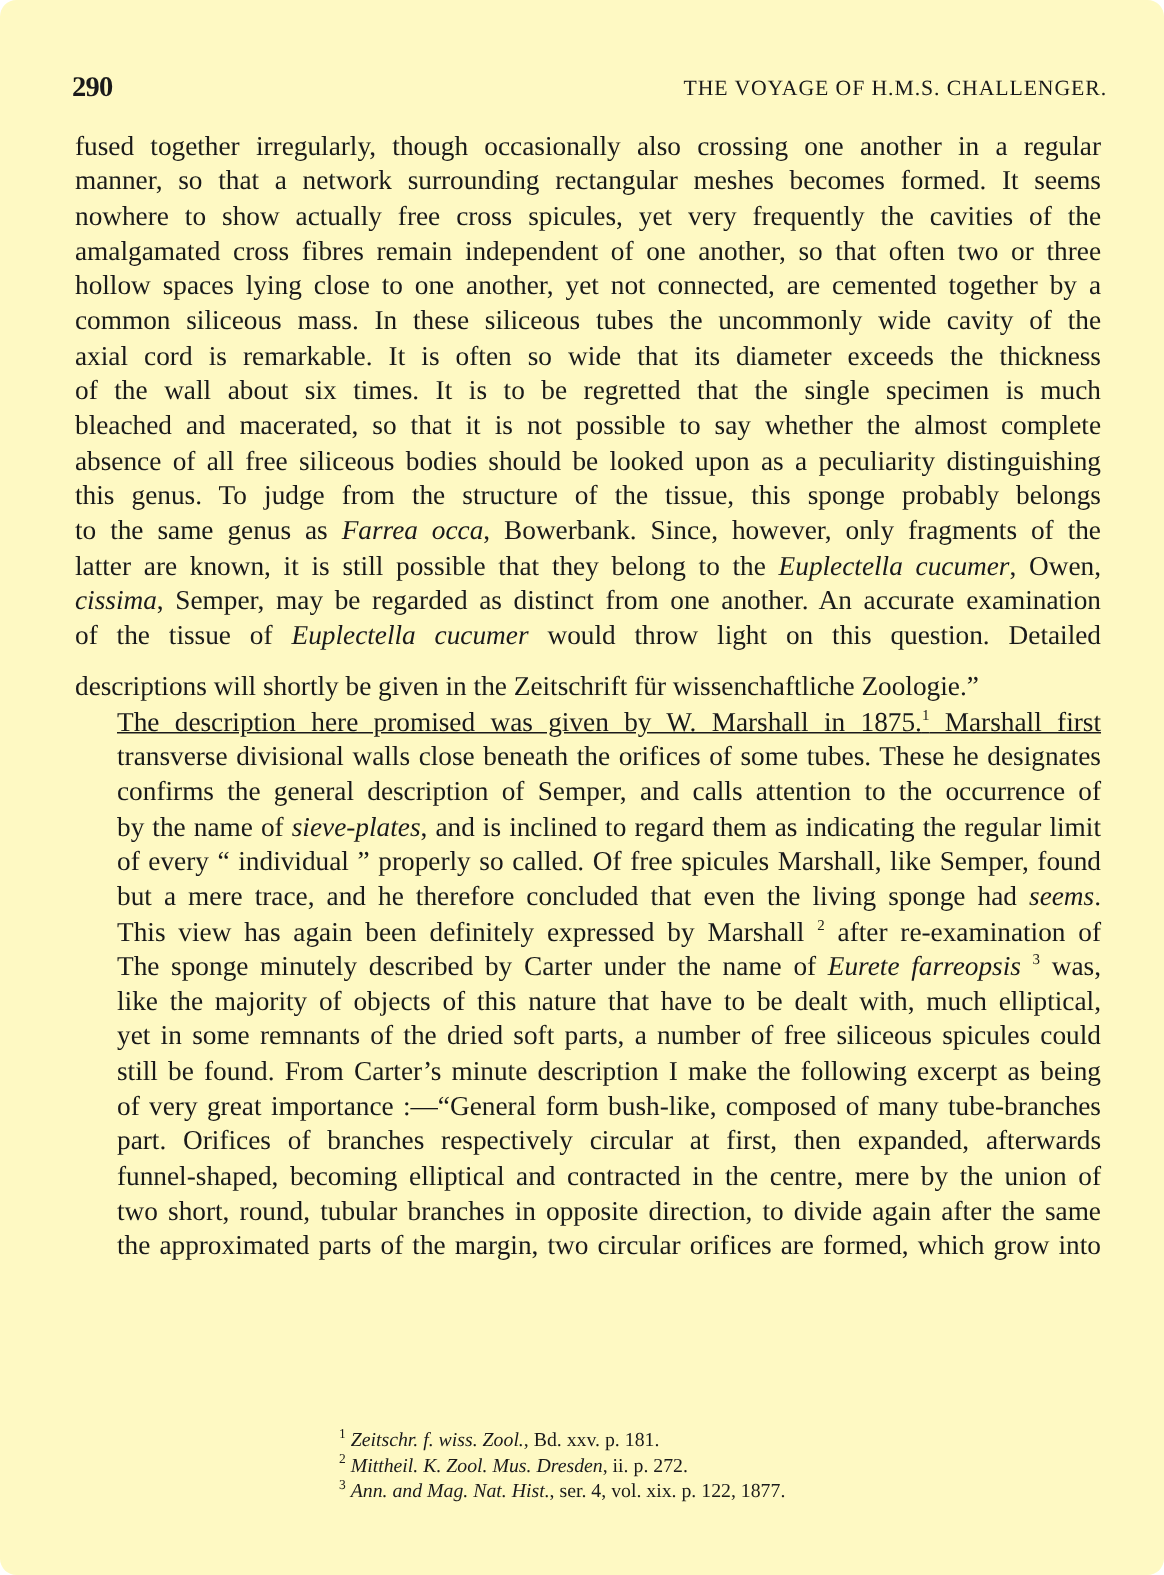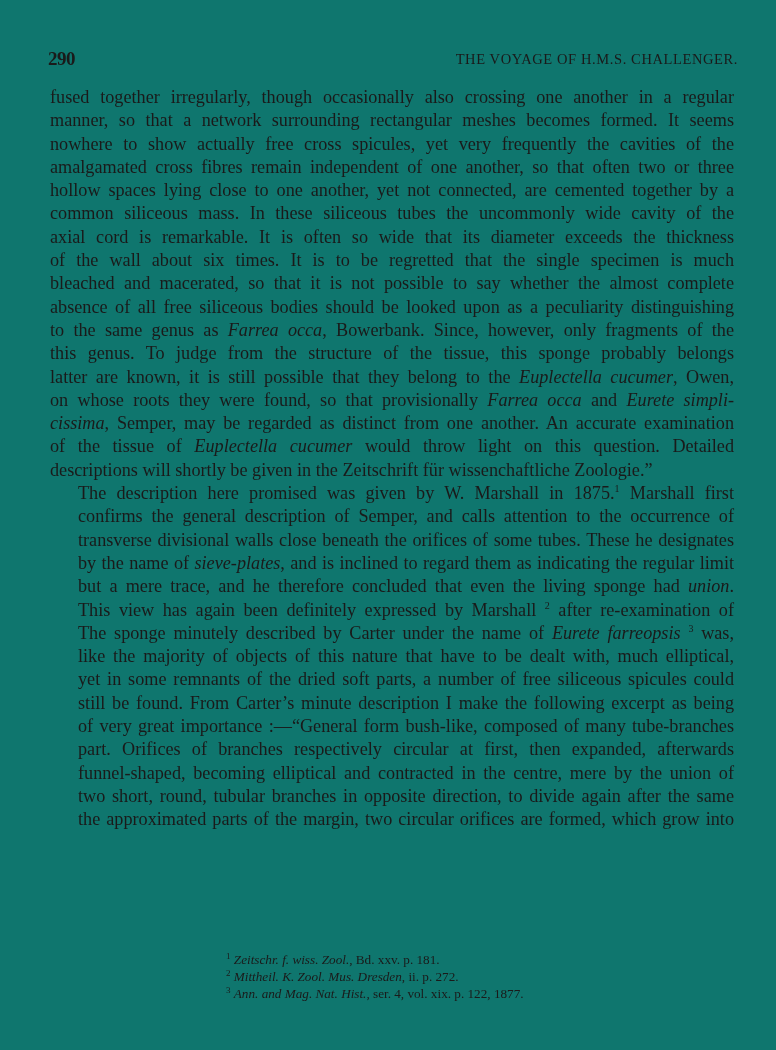--- a/index.html
+++ b/index.html
@@ -1,25 +1,25 @@
 <!DOCTYPE html>
 <html><head>
 <meta charset="utf-8">
 <style>
   html, body { margin: 0; padding: 0; background: #ffffff; }
   body { width: 776px; height: 1050px; position: relative; overflow: hidden; color: #1a1a1a; font-family: "Liberation Serif", "DejaVu Serif", serif; }
-  .page { position: absolute; left: 0; top: 0; width: 776px; height: 1050px; background: #0f766e; }
+  .page { position: absolute; left: 0; top: 0; width: 776px; height: 1050px; background: #fef9c3; border-radius: 11px; }
   .header { position: absolute; top: 48px; left: 48px; width: 690px; height: 24px; }
   .page-num { position: absolute; left: 0; top: 0; font-size: 19px; font-weight: bold; letter-spacing: -0.5px; }
   .running-title { position: absolute; left: 0; right: 0; top: 3px; text-align: right; font-size: 14.5px; letter-spacing: 0.6px; text-transform: uppercase; }
   .body-text { position: absolute; top: 86px; left: 50px; width: 684px; font-size: 18.2px; line-height: 23.3px; text-align: justify; }
   .body-text p { margin: 0; }
   .body-text p.indent { text-indent: 28px; }
   .line { display: block; text-align: justify; text-align-last: justify; white-space: nowrap; overflow: visible; }
-  .line.last { text-align-last: left; }
+  .line.last { text-align-last: left; margin-top: 11px; }
   em { font-style: italic; }
   sup { font-size: 10px; vertical-align: super; line-height: 0; }
   .footnotes { position: absolute; top: 951px; left: 226px; font-size: 13.2px; line-height: 17px; }
   .footnote { display: block; white-space: nowrap; }
   .footnote sup { font-size: 9px; }
 </style>
 </head>
 <body>
 
 <div class="page">
@@ -33,34 +33,34 @@
         <span class="line"><span>fused together irregularly, though occasionally also crossing one another in a regular</span></span>
         <span class="line"><span>manner, so that a network surrounding rectangular meshes becomes formed.  It seems</span></span>
         <span class="line"><span>nowhere to show actually free cross spicules, yet very frequently the cavities of the</span></span>
         <span class="line"><span>amalgamated cross fibres remain independent of one another, so that often two or three</span></span>
         <span class="line"><span>hollow spaces lying close to one another, yet not connected, are cemented together by a</span></span>
         <span class="line"><span>common siliceous mass.  In these siliceous tubes the uncommonly wide cavity of the</span></span>
         <span class="line"><span>axial cord is remarkable.  It is often so wide that its diameter exceeds the thickness</span></span>
         <span class="line"><span>of the wall about six times.  It is to be regretted that the single specimen is much</span></span>
         <span class="line"><span>bleached and macerated, so that it is not possible to say whether the almost complete</span></span>
         <span class="line"><span>absence of all free siliceous bodies should be looked upon as a peculiarity distinguishing</span></span>
+        <span class="line"><span>this genus.  To judge from the structure of the tissue, this sponge probably belongs</span></span>
         <span class="line"><span>to the same genus as </span><em>Farrea occa</em><span>, Bowerbank.  Since, however, only fragments of the</span></span>
-        <span class="line"><span>this genus.  To judge from the structure of the tissue, this sponge probably belongs</span></span>
         <span class="line"><span>latter are known, it is still possible that they belong to the </span><em>Euplectella cucumer</em><span>, Owen,</span></span>
-        <span class="line"><span>on whose roots they were found, so that provisionally </span><em>Farrea occa</em><span> and </span><em>Eurete simpli-</em></span>
         <span class="line"><em>cissima</em><span>, Semper, may be regarded as distinct from one another.  An accurate examination</span></span>
         <span class="line"><span>of the tissue of </span><em>Euplectella cucumer</em><span> would throw light on this question.  Detailed</span></span>
         <span class="line last"><span>descriptions will shortly be given in the Zeitschrift für wissenchaftliche Zoologie.”</span></span>
       </p>
       <p class="indent">
-        <span class="line" style="text-indent: 28px;"><span>The description here promised was given by W. Marshall in 1875.</span><sup>1</sup><span>  Marshall first</span></span>
+        <span class="line" style="text-indent: 28px; text-decoration: underline;"><span>The description here promised was given by W. Marshall in 1875.</span><sup>1</sup><span>  Marshall first</span></span>
+        <span class="line"><span>transverse divisional walls close beneath the orifices of some tubes.  These he designates</span></span>
         <span class="line"><span>confirms the general description of Semper, and calls attention to the occurrence of</span></span>
-        <span class="line"><span>transverse divisional walls close beneath the orifices of some tubes.  These he designates</span></span>
         <span class="line"><span>by the name of </span><em>sieve-plates</em><span>, and is inclined to regard them as indicating the regular limit</span></span>
-        <span class="line"><span>but a mere trace, and he therefore concluded that even the living sponge had </span><em>union</em><span>.</span></span>
+        <span class="line"><span>of every “ individual ” properly so called.  Of free spicules Marshall, like Semper, found</span></span>
+        <span class="line"><span>but a mere trace, and he therefore concluded that even the living sponge had </span><em>seems</em><span>.</span></span>
         <span class="line"><span>This view has again been definitely expressed by Marshall </span><sup>2</sup><span> after re-examination of</span></span>
       </p>
       <p class="indent">
         <span class="line" style="text-indent: 28px;"><span>The sponge minutely described by Carter under the name of </span><em>Eurete farreopsis</em><span> </span><sup>3</sup><span> was,</span></span>
         <span class="line"><span>like the majority of objects of this nature that have to be dealt with, much elliptical,</span></span>
         <span class="line"><span>yet in some remnants of the dried soft parts, a number of free siliceous spicules could</span></span>
         <span class="line"><span>still be found.  From Carter’s minute description I make the following excerpt as being</span></span>
         <span class="line"><span>of very great importance :—“General form bush-like, composed of many tube-branches</span></span>
         <span class="line"><span>part.  Orifices of branches respectively circular at first, then expanded, afterwards</span></span>
         <span class="line"><span>funnel-shaped, becoming elliptical and contracted in the centre, mere by the union of</span></span>

